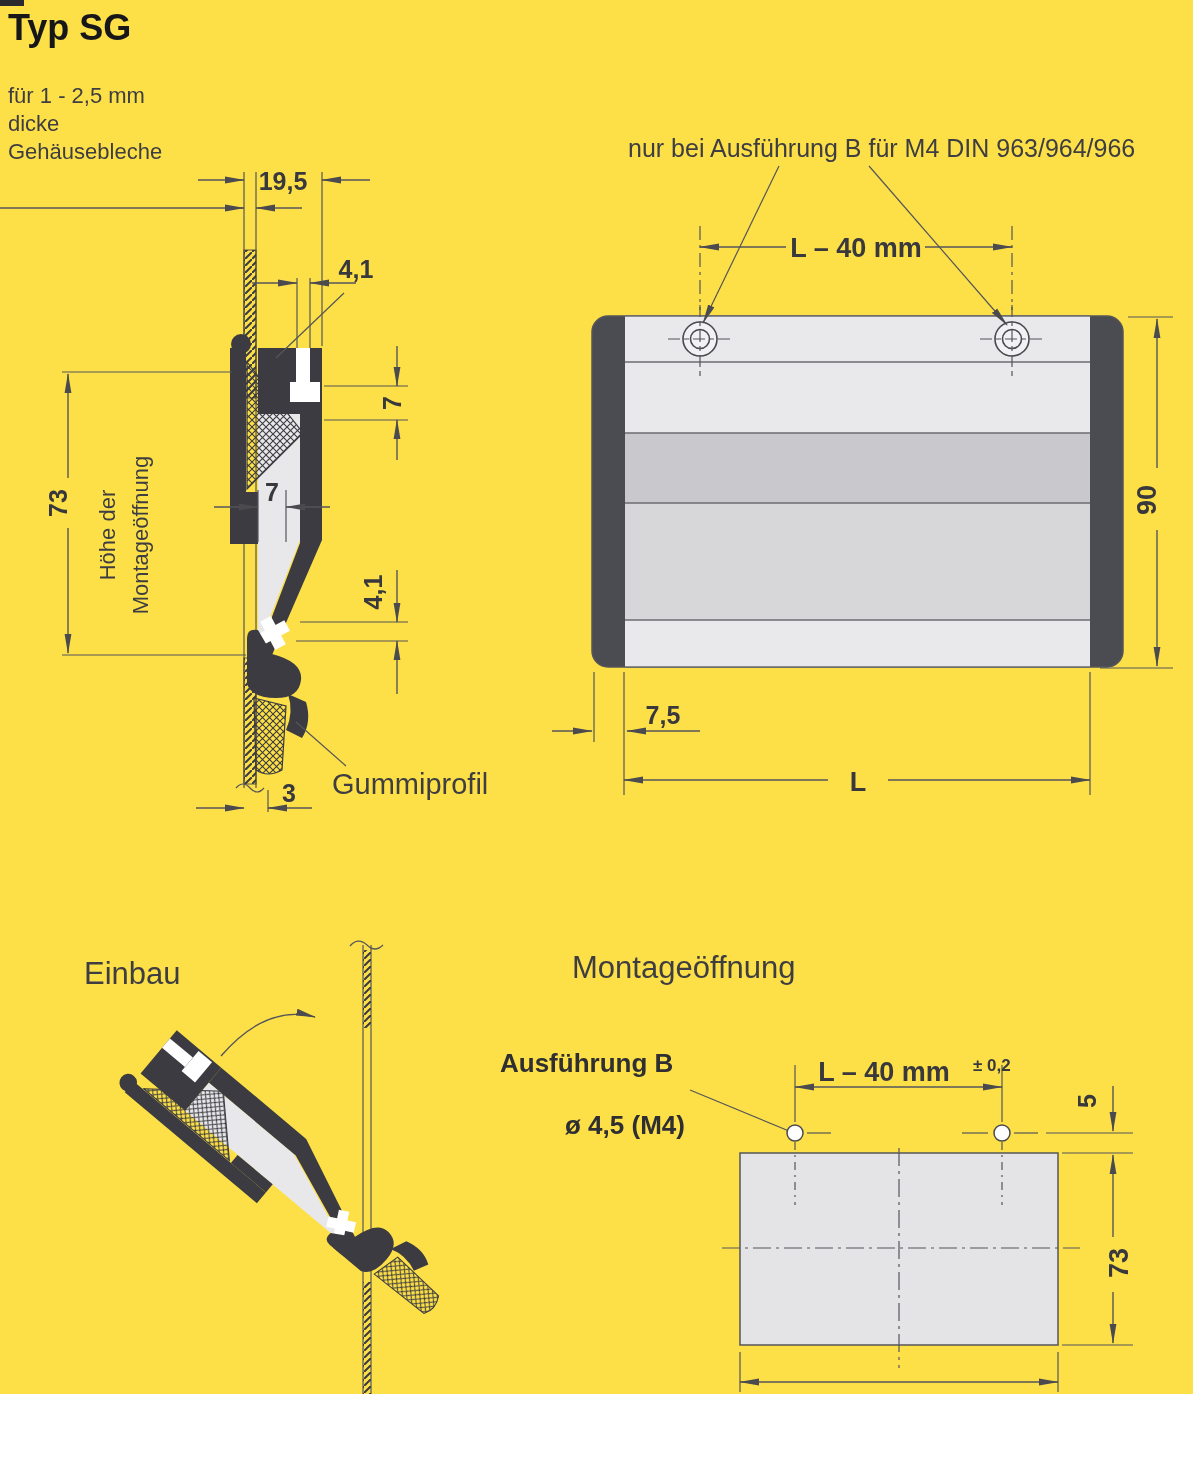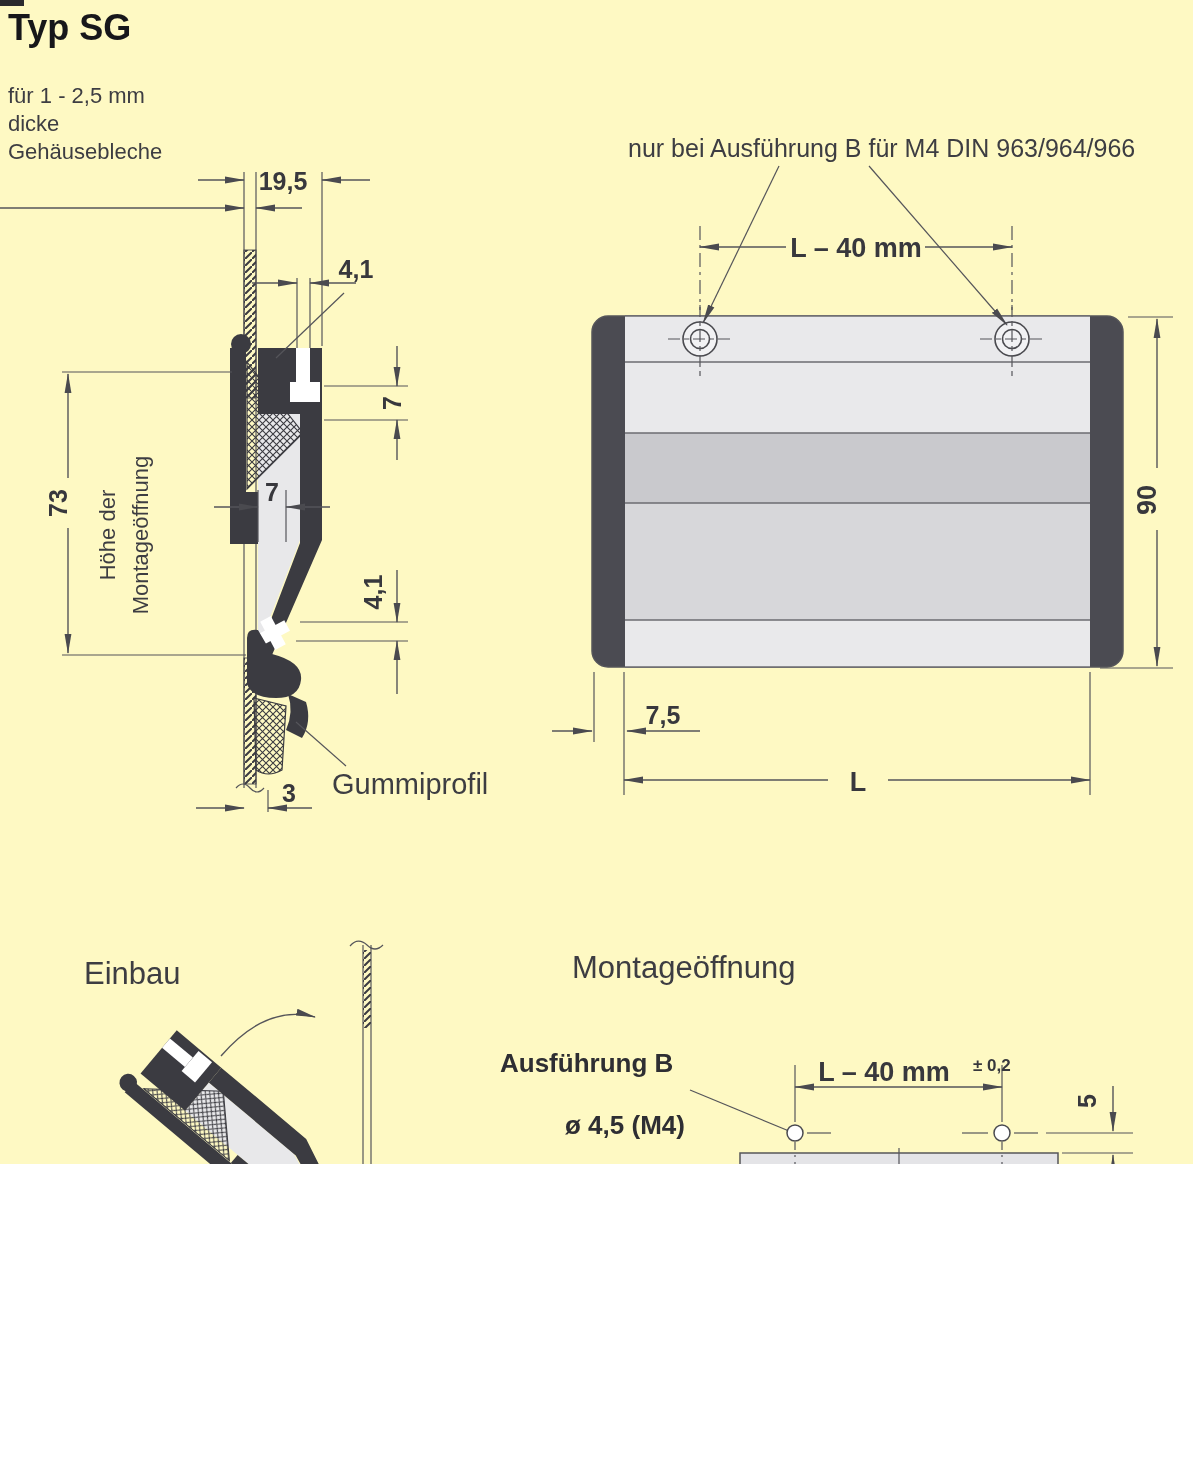--- a/index.html
+++ b/index.html
@@ -1,16 +1,16 @@
 <!DOCTYPE html>
 <html><head>
 <meta charset="utf-8">
 <style>
   html,body{margin:0;padding:0;background:#fff;}
-  #canvas{position:relative;width:1193px;height:1164px;background:#fef9c3;overflow:hidden;
+  #canvas{position:relative;width:1193px;height:1394px;background:#fde047;overflow:hidden;
           font-family:"Liberation Sans", sans-serif;}
   svg{display:block}
   text{fill:#3d3d42;}
   .title{font-size:36px;font-weight:bold;fill:#17171a;}
   .sub{font-size:22px;fill:#3d3d42;}
   .note{font-size:25px;fill:#3d3d42;}
   .head{font-size:31px;fill:#3d3d42;}
   .lbl{font-size:29px;fill:#3d3d42;}
   .dim{font-size:25px;font-weight:bold;fill:#38383d;}
   .dimL{font-size:27px;font-weight:bold;fill:#38383d;}

